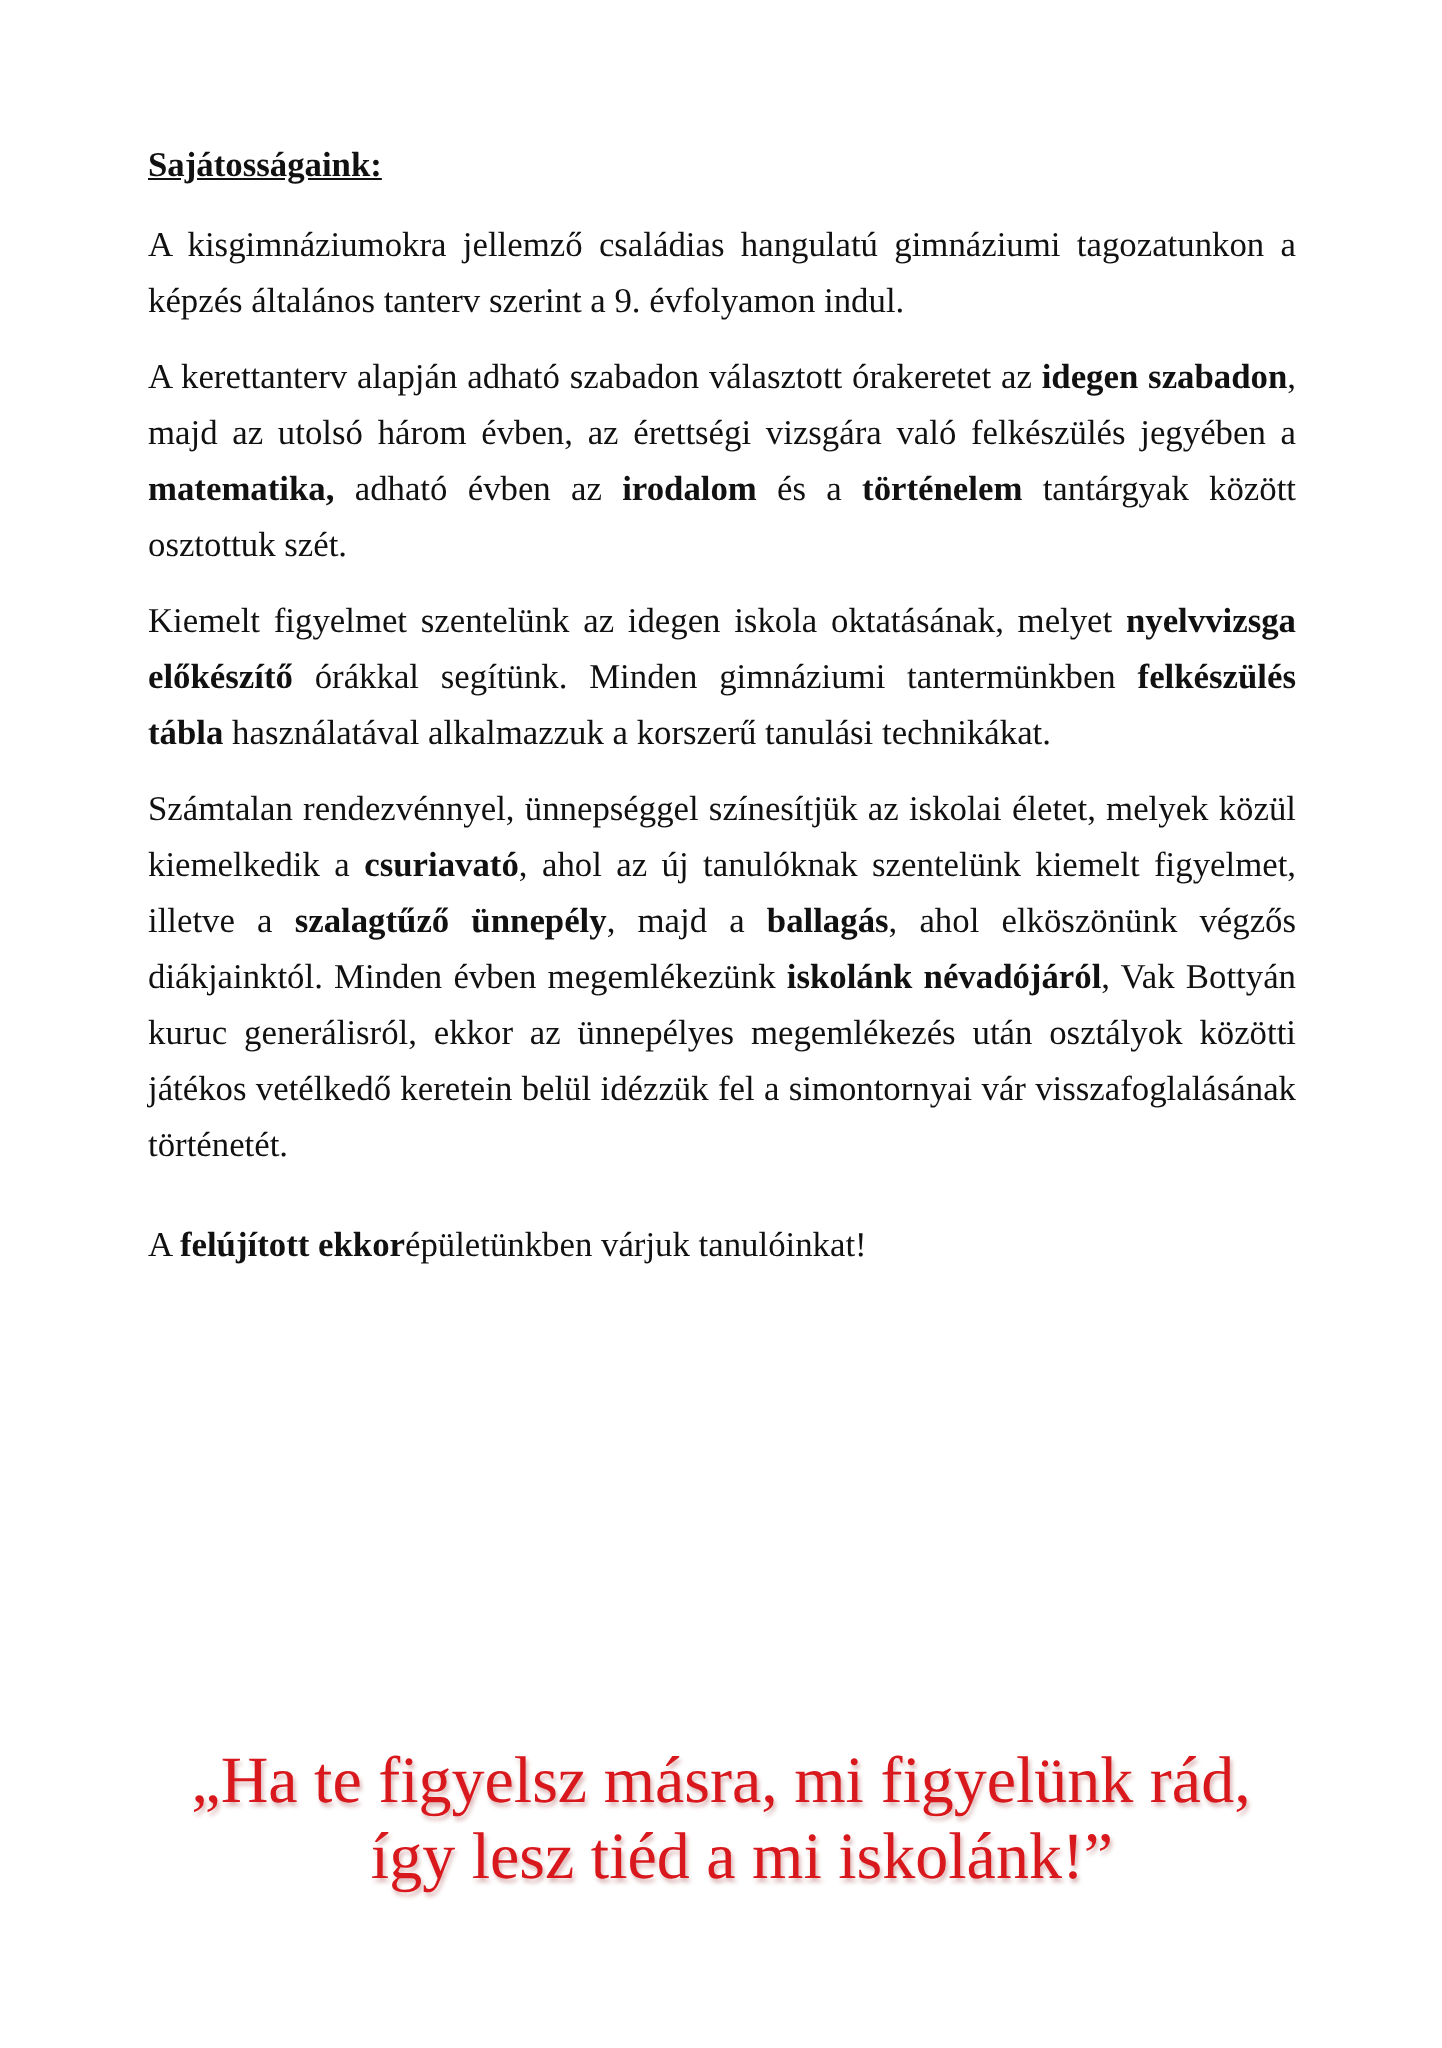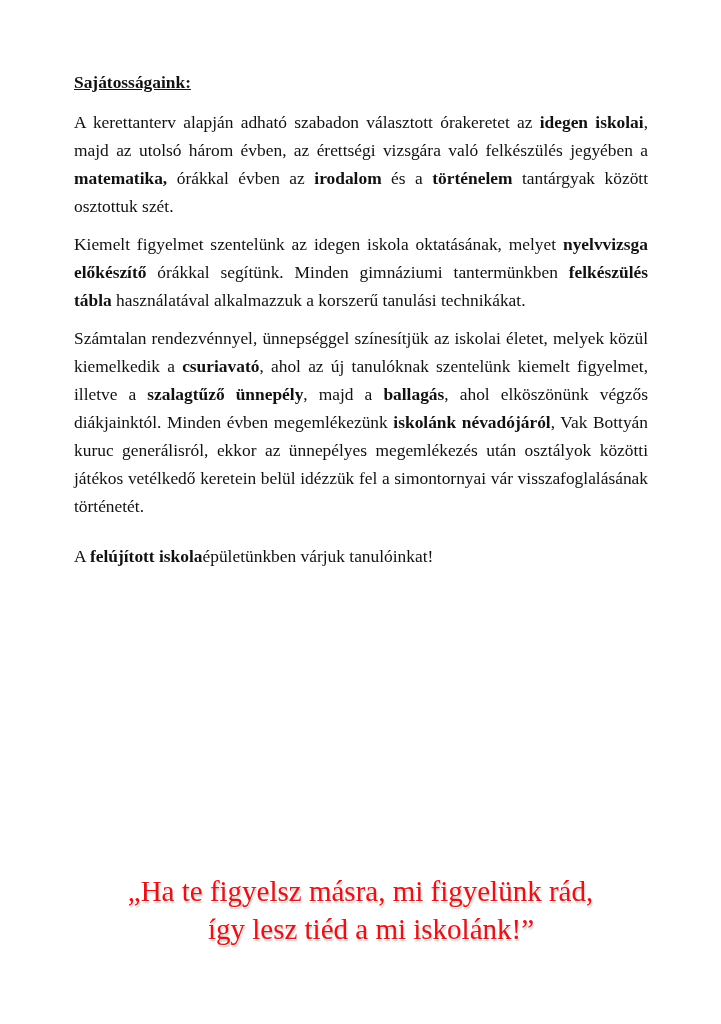--- a/index.html
+++ b/index.html
@@ -38,34 +38,35 @@
       margin-top: 22px;
     }
     b { font-weight: bold; }
     .slogan {
       position: absolute;
       left: 0;
       width: 721px;
       top: 872px;
       text-align: center;
       color: #d8181c;
-      font-size: 29px;
+      font-size: 33px;
       line-height: 38px;
       text-shadow: 1px 2px 2px rgba(150, 40, 40, 0.35);
     }
     .slogan .line { display: block; }
     .slogan .line2 { padding-left: 21px; }
   </style>
 </head>
 <body>
 
 <div class="page">
   <div class="heading">Sajátosságaink:</div>
-  <p class="para"><span>A kerettanterv alapján adható szabadon választott órakeretet az </span><b>idegen iskolai</b><span>, majd az utolsó három évben, az érettségi vizsgára való felkészülés jegyében a </span><b>matematika,</b><span> órákkal évben az </span><b>irodalom</b><span> és a </span><b>történelem</b><span> tantárgyak között osztottuk szét.</span></p>
+  <p class="para"><span>A kisgimnáziumokra jellemző családias hangulatú gimnáziumi tagozatunkon a képzés általános tanterv szerint a 9. évfolyamon indul.</span></p>
+  <p class="para"><span>A kerettanterv alapján adható szabadon választott órakeretet az </span><b>idegen szabadon</b><span>, majd az utolsó három évben, az érettségi vizsgára való felkészülés jegyében a </span><b>matematika,</b><span> adható évben az </span><b>irodalom</b><span> és a </span><b>történelem</b><span> tantárgyak között osztottuk szét.</span></p>
   <p class="para"><span>Kiemelt figyelmet szentelünk az idegen iskola oktatásának, melyet </span><b>nyelvvizsga előkészítő</b><span> órákkal segítünk. Minden gimnáziumi tantermünkben </span><b>felkészülés tábla</b><span> használatával alkalmazzuk a korszerű tanulási technikákat.</span></p>
   <p class="para"><span>Számtalan rendezvénnyel, ünnepséggel színesítjük az iskolai életet, melyek közül kiemelkedik a </span><b>csuriavató</b><span>, ahol az új tanulóknak szentelünk kiemelt figyelmet, illetve a </span><b>szalagtűző ünnepély</b><span>, majd a </span><b>ballagás</b><span>, ahol elköszönünk végzős diákjainktól. Minden évben megemlékezünk </span><b>iskolánk névadójáról</b><span>, Vak Bottyán kuruc generálisról, ekkor az ünnepélyes megemlékezés után osztályok közötti játékos vetélkedő keretein belül idézzük fel a simontornyai vár visszafoglalásának történetét.</span></p>
-  <p class="para last"><span>A </span><b>felújított iskola</b><span>épületünkben várjuk tanulóinkat!</span></p>
+  <p class="para last"><span>A </span><b>felújított ekkor</b><span>épületünkben várjuk tanulóinkat!</span></p>
 </div>
 
 <div class="slogan" style="color: rgb(216, 24, 28);">
   <span class="line">„Ha te figyelsz másra, mi figyelünk rád,</span>
   <span class="line line2">így lesz tiéd a mi iskolánk!”</span>
 </div>
 
 </body></html>

